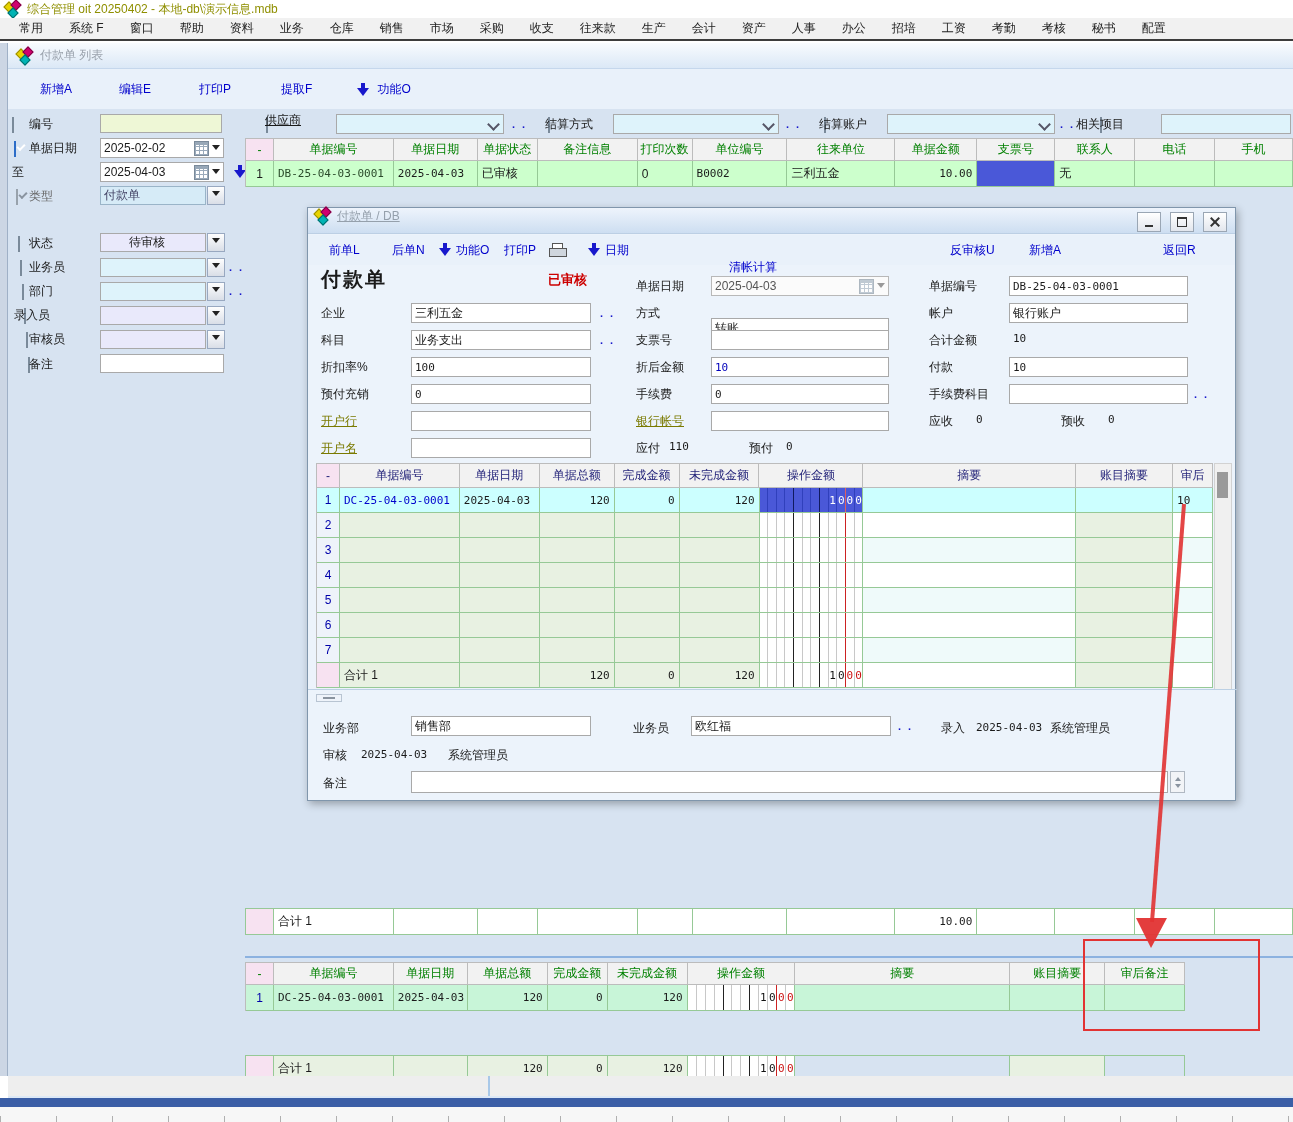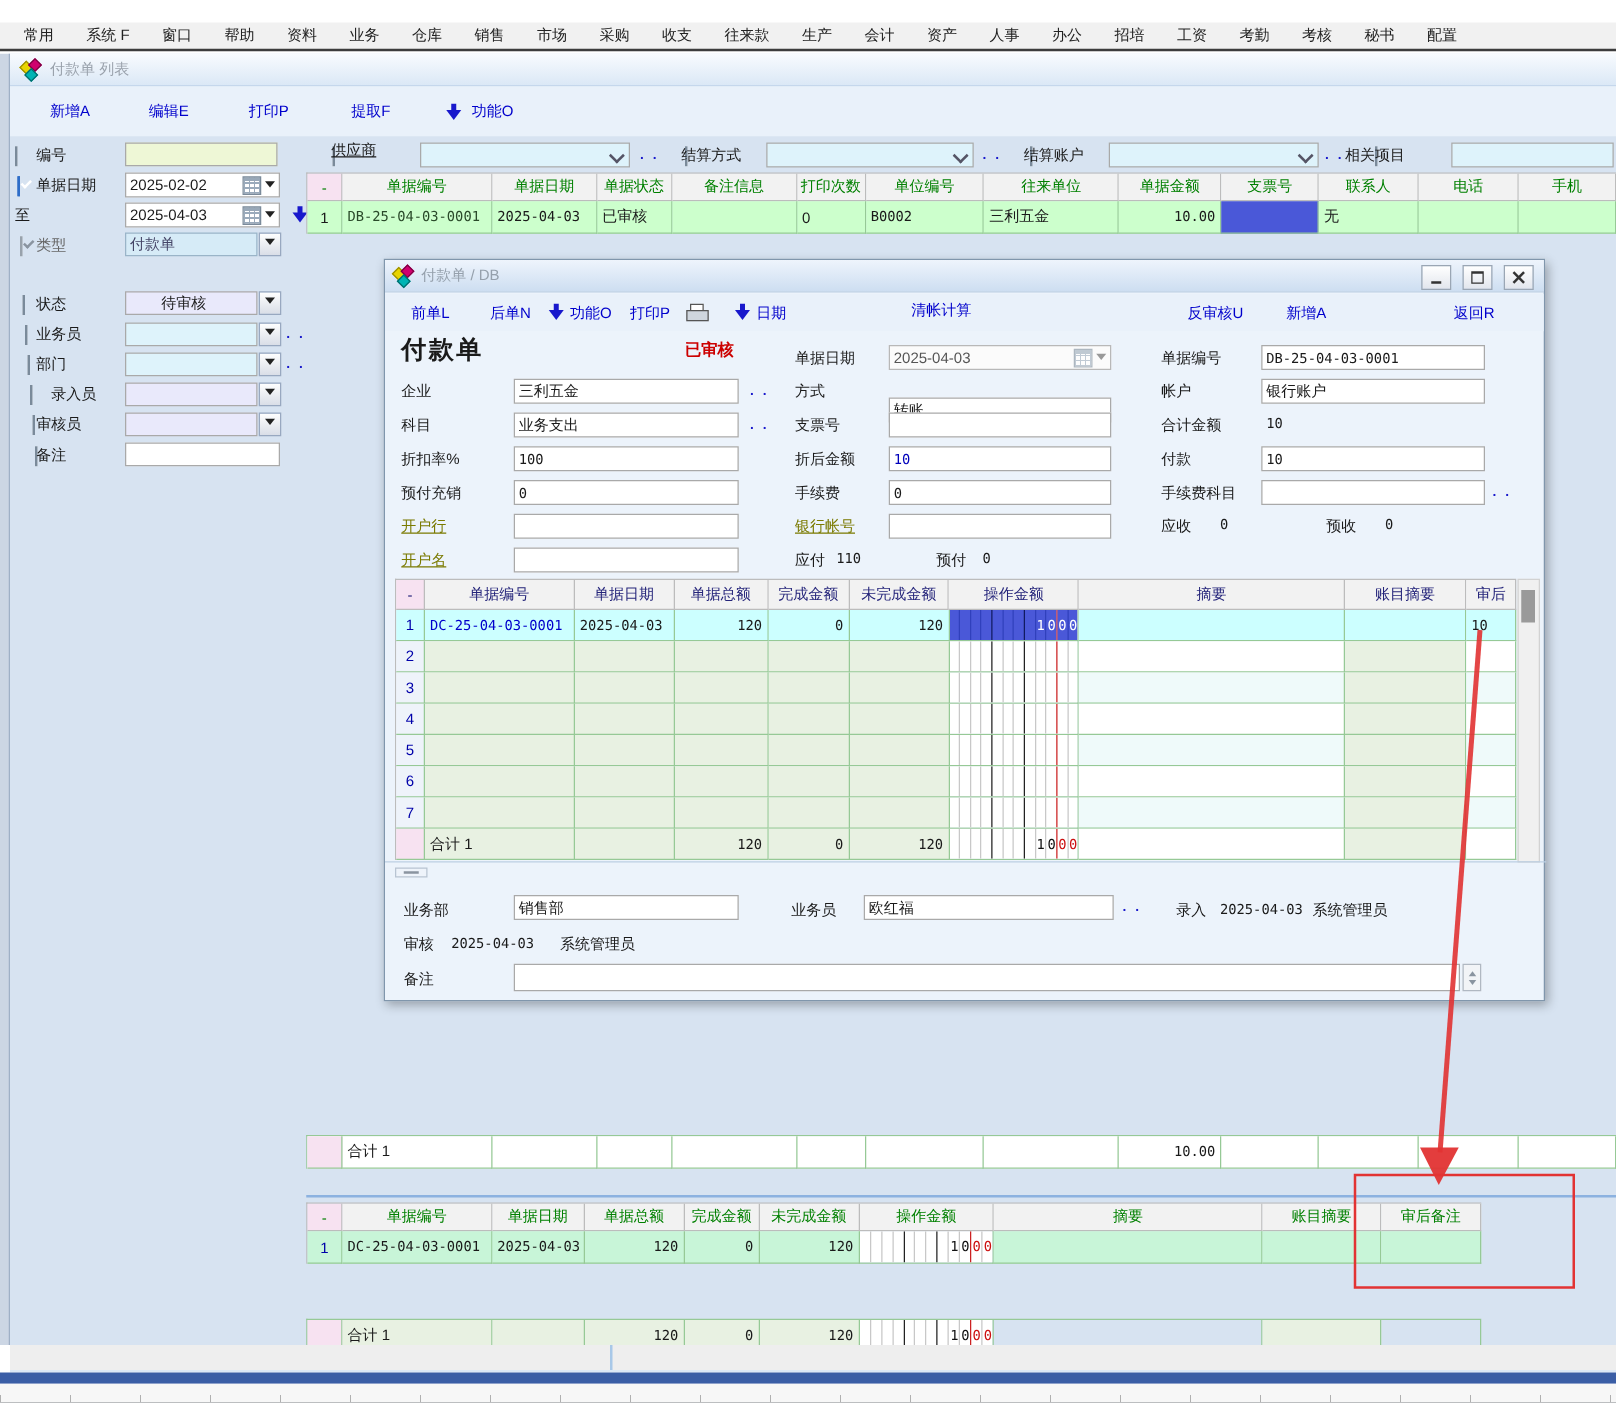--- a/index.html
+++ b/index.html
@@ -66,21 +66,21 @@
   .ledger b{font-weight:normal;font-family:"DejaVu Sans Mono",monospace;font-size:11px;color:#111;}
   .ledger i.r b{color:#cc1111;}
   .ledger.sel{background:#4a58d8;}
   .ledger.sel i{border-right-color:#3040bc;}
   .ledger.sel i.k{border-right-color:#101a60;}
   .ledger.sel i.rl{border-right-color:#e06060;}
   .ledger.sel b{color:#fff;}
   .ledger.sel i.r b{color:#fff;}
   
   .dialog{left:307px;top:207px;width:929px;height:594px;background:#ecf3fb;border:1px solid #8096ac;box-shadow:2px 3px 8px rgba(0,0,0,.3);z-index:10;}
-  .dcaption{position:absolute;left:0;top:0;width:100%;height:26px;background:linear-gradient(#eef4fc,#cddef1);border-bottom:1px solid #bccfe4;display:flex;align-items:center;gap:6px;padding-left:6px;color:#95a0ac;box-sizing:border-box;}
+  .dcaption{position:absolute;left:0;top:0;width:100%;height:26px;background:linear-gradient(#eef4fc,#cddef1);border-bottom:1px solid #bccfe4;display:flex;align-items:flex-start;gap:6px;padding-left:6px;color:#95a0ac;box-sizing:border-box;text-decoration:underline;}
   .wbtns{position:absolute;right:8px;top:4px;display:flex;gap:9px;}
   .wbtn{width:22px;height:18px;border:1px solid #9aa6b4;background:linear-gradient(#fff,#e2e6ed);display:flex;align-items:center;justify-content:center;position:relative;}
   .gmin{width:8px;height:2px;background:#333;margin-top:7px;}
   .gmax{width:8px;height:7px;border:1px solid #333;border-top-width:2px;}
   .gclose{position:relative;width:10px;height:10px;}
   .gclose::before,.gclose::after{content:"";position:absolute;left:4px;top:-1px;width:2px;height:12px;background:#333;}
   .gclose::before{transform:rotate(45deg);} .gclose::after{transform:rotate(-45deg);}
   .dtoolbar{position:absolute;left:0;top:27px;width:100%;height:30px;background:#e9f1fa;}
   .redstat{color:#cc0000;font-weight:bold;}
   
@@ -94,20 +94,28 @@
           background-image:repeating-linear-gradient(90deg,#b0b0b0 0 1px,rgba(0,0,0,0) 1px 56px);background-size:100% 6px;background-position:0 100%;background-repeat:no-repeat;}
   .dscroll{position:absolute;background:#f0f0f0;border:1px solid #d2d2d2;}
   .dthumb{position:absolute;background:#9a9a9a;}
 </style>
 </head>
 <body>
 
 <div id="app">
 
   
+  <div class="abs titlebar">
+    <span class="dmd">
+        <i class="d1"></i>
+        <i class="d2"></i>
+        <i class="d3"></i>
+      </span>
+    <span>综合管理 oit 20250402 - 本地-db\演示信息.mdb</span>
+  </div>
 
   
   <div class="abs menubar">
     <span>常用</span>
     <span>系统 F</span>
     <span>窗口</span>
     <span>帮助</span>
     <span>资料</span>
     <span>业务</span>
     <span>仓库</span>
@@ -204,21 +212,21 @@
 
   <span class="abs cb" style="left:12px;top:285px;"></span>
   <span class="abs lb" style="left:29px;top:283px;">部门</span>
   <div class="abs inp" style="left:100px;top:282px;width:106px;height:19px;background:#def3fb;"></div>
   <span class="abs dbtn" style="left:207px;top:282px;width:18px;height:19px;">
       <span class="tri" style="margin-top:0;"></span>
     </span>
   <span class="abs dots" style="left:229px;top:285px;">. .</span>
 
   <span class="abs cb" style="left:12px;top:309px;"></span>
-  <span class="abs lb" style="left:41px;top:307px;">录入员</span>
+  <span class="abs lb" style="left:14px;top:307px;">录入员</span>
   <div class="abs inp" style="left:100px;top:306px;width:106px;height:19px;background:#e9e9fb;"></div>
   <span class="abs dbtn" style="left:207px;top:306px;width:18px;height:19px;">
       <span class="tri" style="margin-top:0;"></span>
     </span>
 
   <span class="abs cb" style="left:12px;top:333px;"></span>
   <span class="abs lb" style="left:29px;top:331px;">审核员</span>
   <div class="abs inp" style="left:100px;top:330px;width:106px;height:19px;background:#e9e9fb;"></div>
   <span class="abs dbtn" style="left:207px;top:330px;width:18px;height:19px;">
       <span class="tri" style="margin-top:0;"></span>
@@ -426,21 +434,21 @@
     </div>
     <div class="dtoolbar">
       <span class="lnk abs" style="left:21px;top:7px;">前单L</span>
       <span class="lnk abs" style="left:84px;top:7px;">后单N</span>
       <span class="darr abs" style="left:131px;top:8px;"><u></u><s></s></span>
       <span class="lnk abs" style="left:148px;top:7px;">功能O</span>
       <span class="lnk abs" style="left:196px;top:7px;">打印P</span>
       <span class="printer abs" style="left:241px;top:8px;"><span class="pp"></span><span class="pb"></span></span>
       <span class="darr abs" style="left:280px;top:8px;"><u></u><s></s></span>
       <span class="lnk abs" style="left:297px;top:7px;">日期</span>
-      <span class="lnk abs" style="left:421px;top:5px;">清帐计算</span>
+      <span class="lnk abs" style="left:421px;top:24px;">清帐计算</span>
       <span class="lnk abs" style="left:642px;top:7px;">反审核U</span>
       <span class="lnk abs" style="left:721px;top:7px;">新增A</span>
       <span class="lnk abs" style="left:855px;top:7px;">返回R</span>
     </div>
 
     <span class="abs" style="left:13px;top:58px;font-size:20px;font-weight:bold;letter-spacing:2px;">付款单</span>
     <span class="abs redstat" style="left:240px;top:63px;font-size:13px;">已审核</span>
 
     <span class="abs lb" style="left:328px;top:70px;">单据日期</span>
     <div class="abs inp" style="left:403px;top:68px;width:178px;height:20px;background:#fbfbfb;border-color:#b8b8b8;color:#555;">

